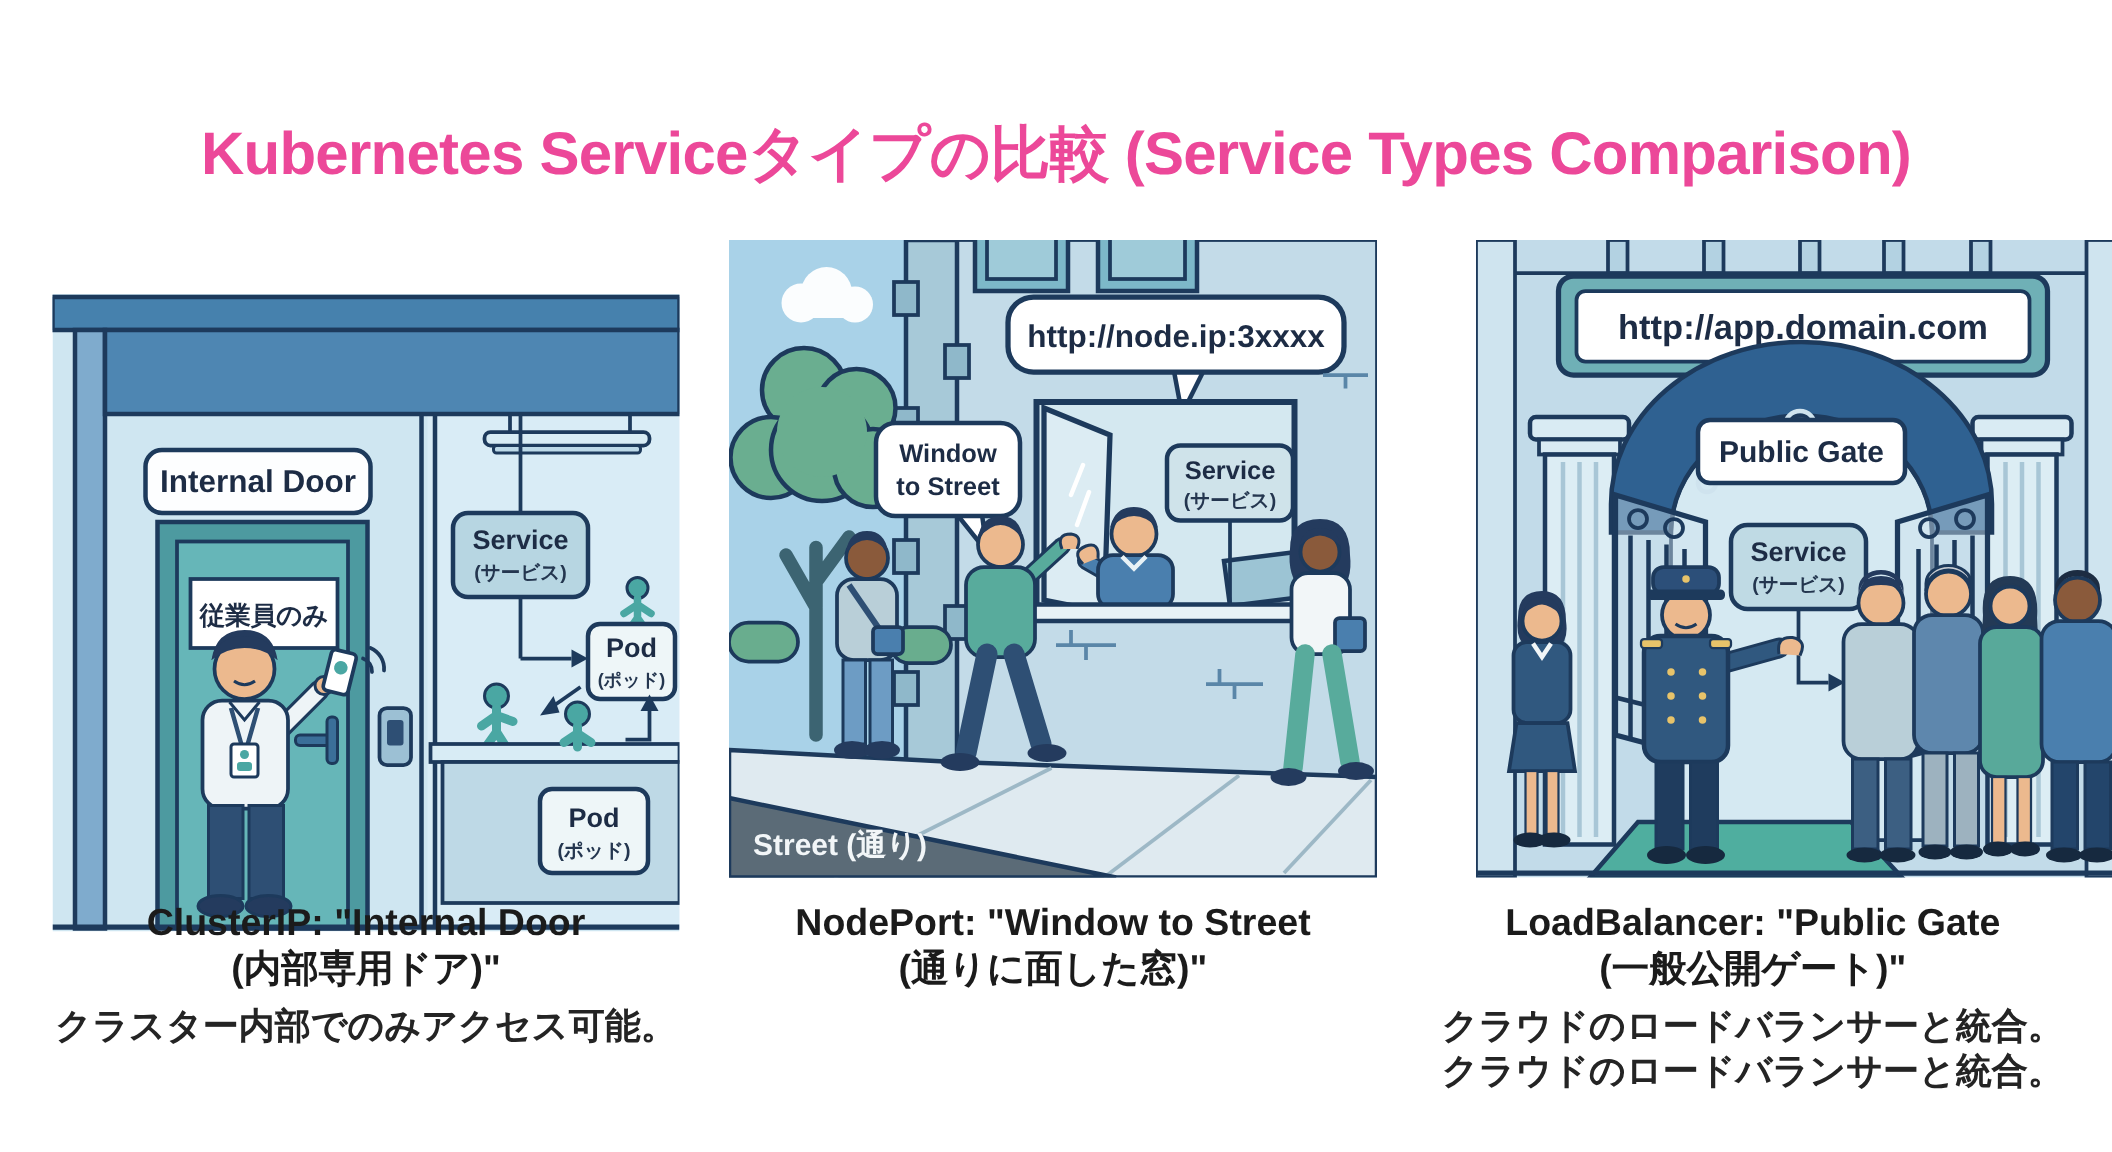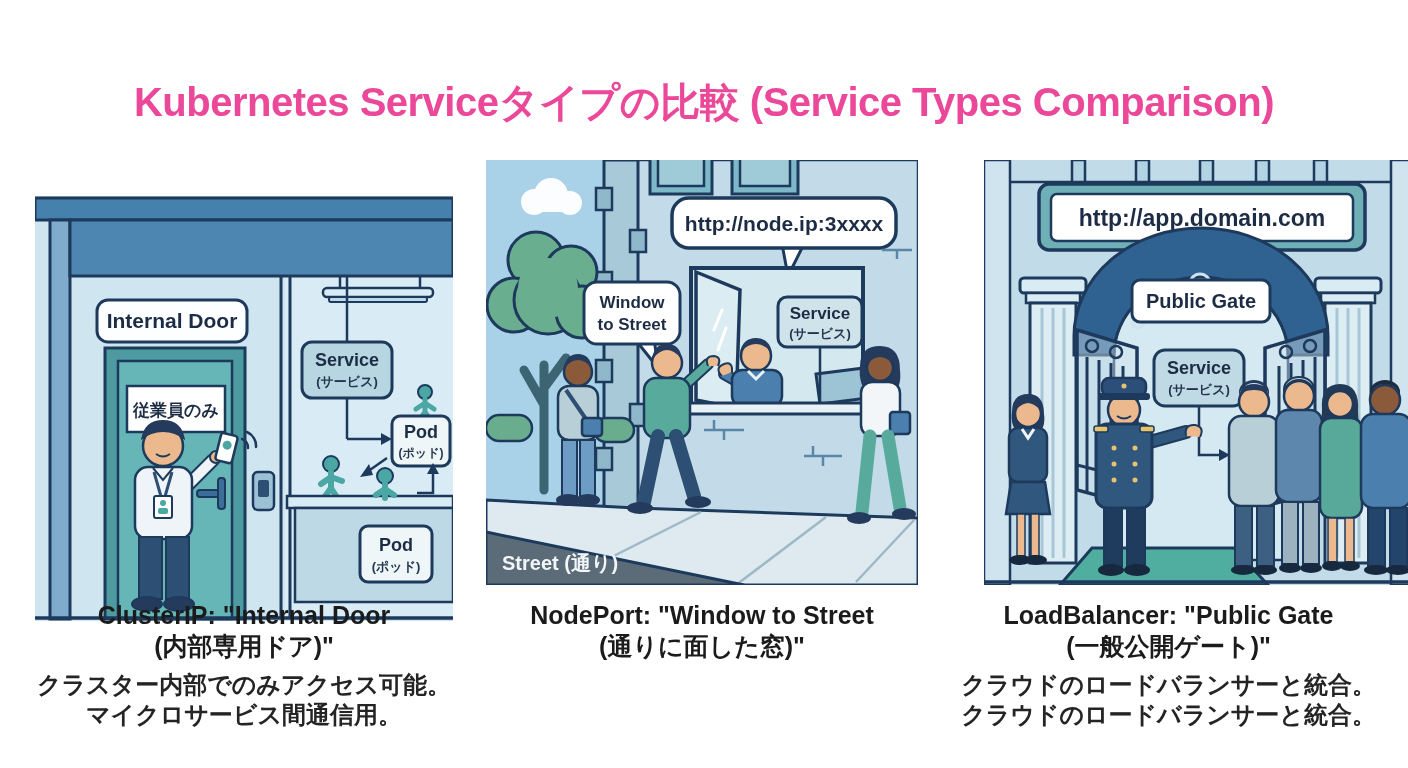--- a/index.html
+++ b/index.html
@@ -475,21 +475,20 @@
     </svg>
   </div>
 
   <div class="caption" id="cap1">
     <p class="cap-title">
       <span>ClusterIP: "Internal Door</span><br>
       <span>(内部専用ドア)"</span>
     </p>
     <p class="cap-desc">
       <span>クラスター内部でのみアクセス可能。</span><br>
-      <span>マイクロサービス間通信用。</span>
     </p>
   </div>
 
   <div class="caption" id="cap2">
     <p class="cap-title">
       <span>NodePort: "Window to Street</span><br>
       <span>(通りに面した窓)"</span>
     </p>
   </div>
 

